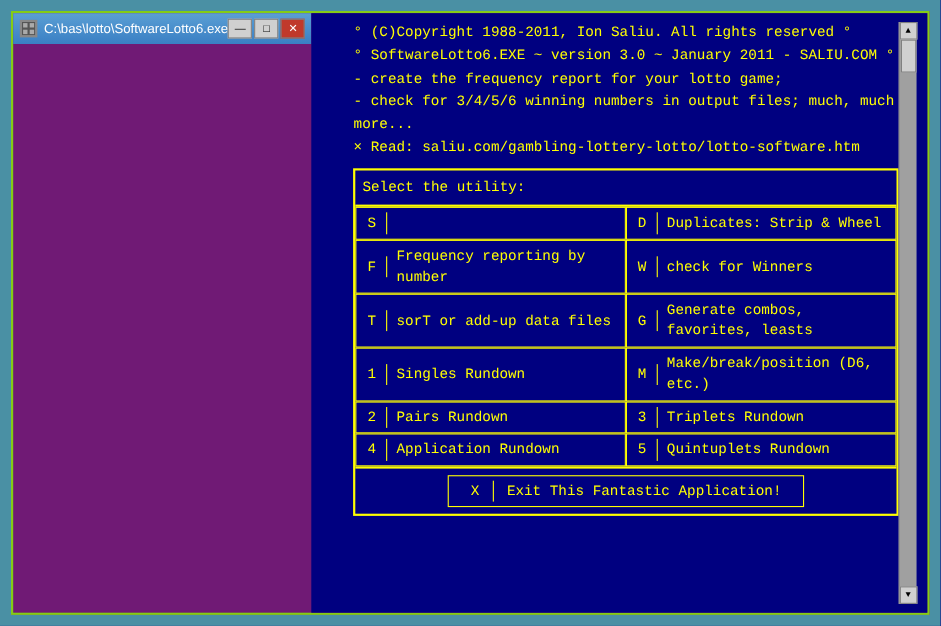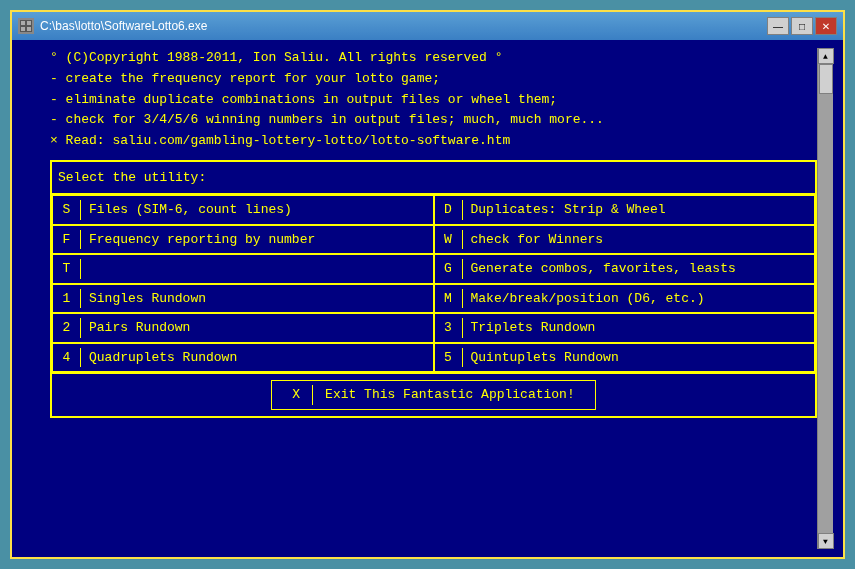--- a/index.html
+++ b/index.html
@@ -12,23 +12,23 @@
       display: flex;
       align-items: center;
       justify-content: center;
       overflow: hidden;
     }
 
     .window {
       width: 835px;
       height: 549px;
       background: #701a75;
-      border: 2px solid #fde047;
-      display: flex;
-      flex-direction: column;
+      border: 2px solid #84cc16;
+      display: flex;
+      flex-direction: row;
     }
 
     .title-bar {
       background: linear-gradient(to bottom, #5a9fd4, #3a7fc4);
       height: 28px;
       display: flex;
       align-items: center;
       padding: 0 6px;
       justify-content: space-between;
       flex-shrink: 0;
@@ -233,50 +233,50 @@
       <div class="title-btn">□</div>
       <div class="title-btn close-btn">✕</div>
     </div>
   </div>
 
   <div class="content-area">
     <div class="main-content">
 
       <div class="info-text">
         <div>° (C)Copyright 1988-2011, Ion Saliu. All rights reserved °</div>
+        <div>° SoftwareLotto6.EXE ~ version 3.0 ~ January 2011 - SALIU.COM °</div>
         <div>  - create the frequency report for your lotto game;</div>
-        <div>  - eliminate duplicate combinations in output files or wheel them;</div>
         <div>  - check for 3/4/5/6 winning numbers in output files; much, much more...</div>
         <div>× Read: saliu.com/gambling-lottery-lotto/lotto-software.htm</div>
       </div>
 
       <div class="menu-table-container">
         <div class="menu-title-row">Select the utility:</div>
         <div class="menu-grid">
 
           <div class="menu-cell">
             <span class="key">S</span>
-            <span class="label">Files (SIM-6, count lines)</span>
           </div>
           <div class="menu-cell">
             <span class="key">D</span>
             <span class="label">Duplicates: Strip &amp; Wheel</span>
           </div>
 
           <div class="menu-cell">
             <span class="key">F</span>
             <span class="label">Frequency reporting by number</span>
           </div>
           <div class="menu-cell">
             <span class="key">W</span>
             <span class="label">check for Winners</span>
           </div>
 
           <div class="menu-cell">
             <span class="key">T</span>
+            <span class="label">sorT or add-up data files</span>
           </div>
           <div class="menu-cell">
             <span class="key">G</span>
             <span class="label">Generate combos, favorites, leasts</span>
           </div>
 
           <div class="menu-cell">
             <span class="key">1</span>
             <span class="label">Singles Rundown</span>
           </div>
@@ -289,21 +289,21 @@
             <span class="key">2</span>
             <span class="label">Pairs Rundown</span>
           </div>
           <div class="menu-cell">
             <span class="key">3</span>
             <span class="label">Triplets Rundown</span>
           </div>
 
           <div class="menu-cell">
             <span class="key">4</span>
-            <span class="label">Quadruplets Rundown</span>
+            <span class="label">Application Rundown</span>
           </div>
           <div class="menu-cell">
             <span class="key">5</span>
             <span class="label">Quintuplets Rundown</span>
           </div>
 
         </div>
 
         <div class="exit-row">
           <div class="exit-cell">

